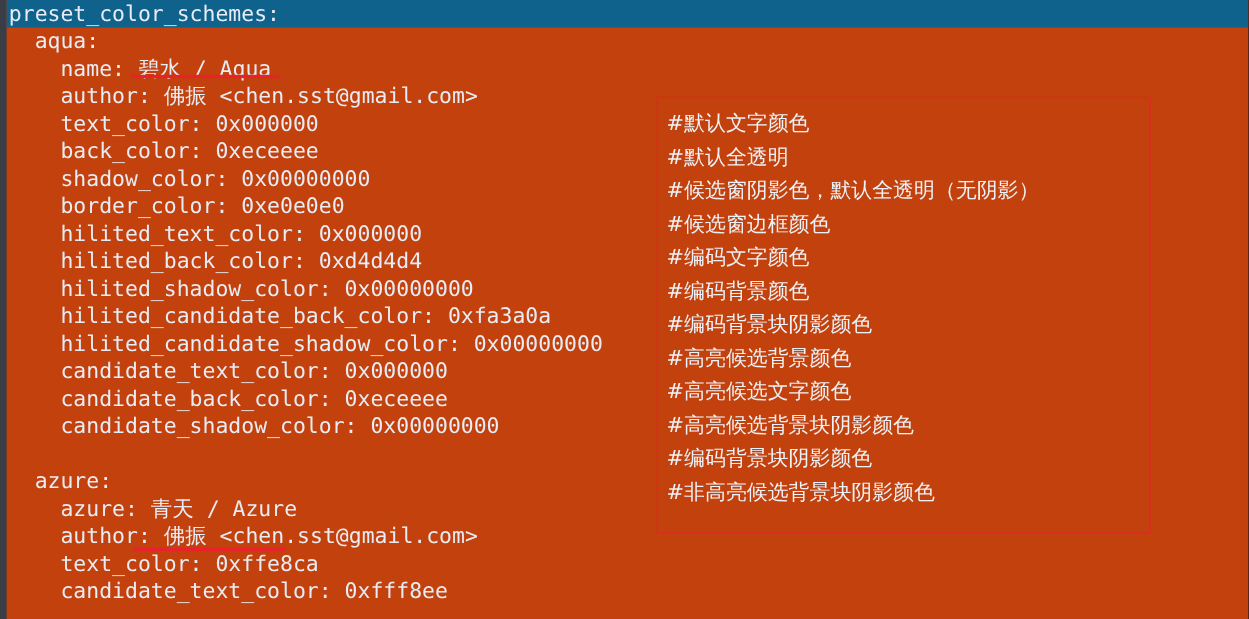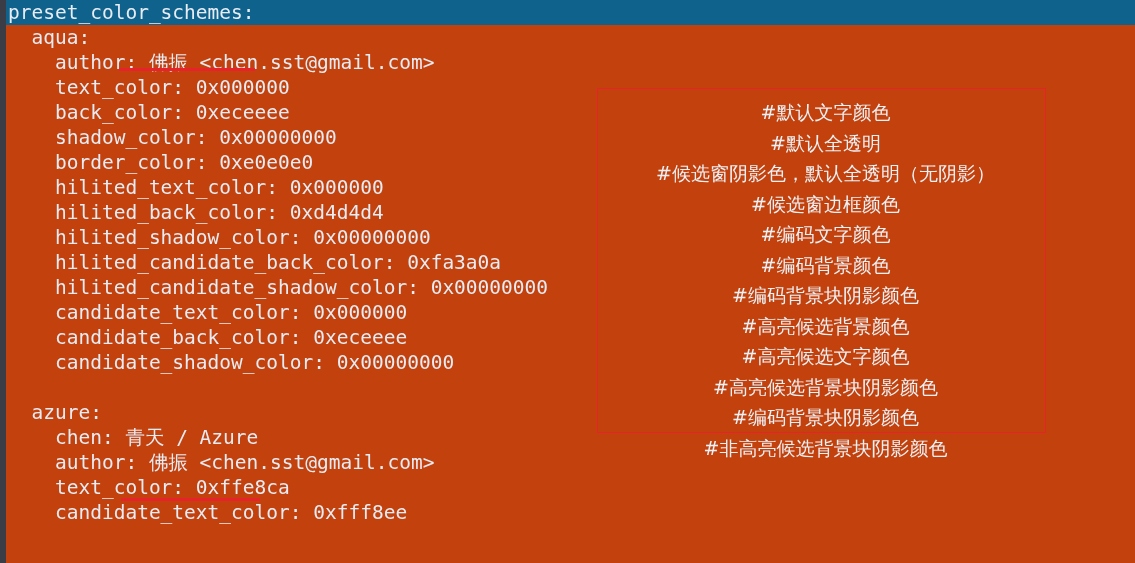--- a/index.html
+++ b/index.html
@@ -52,61 +52,61 @@
     position: absolute;
     height: 3px;
     background: #e8222a;
     pointer-events: none;
   }
   #annot-box {
     position: absolute;
     left: 597px;
     top: 88px;
     width: 449px;
-    height: 345px;
+    height: 397px;
     border: 1.5px solid #e8222a;
     box-sizing: border-box;
     padding: 8px 0 0 8px;
-    text-align: center;
   }
   .annot-line {
     height: 30.5px;
     line-height: 30.5px;
     font-size: 19px;
     color: #eef1f6;
     white-space: pre;
     font-family: "DejaVu Sans", "Liberation Sans", sans-serif;
   }
 </style>
 </head>
 <body>
 
 <div id="screen">
 
   <div id="gutter"></div>
 
   <div id="code">
       <div class="line cursor-line"><span class="txt">preset_color_schemes:</span></div>
       <div class="line"><span class="txt">  aqua:</span></div>
+      <div class="line"><span class="txt">    name: 碧水 / Aqua</span></div>
       <div class="line"><span class="txt">    author: 佛振 &lt;chen.sst@gmail.com&gt;</span></div>
       <div class="line"><span class="txt">    text_color: 0x000000</span></div>
       <div class="line"><span class="txt">    back_color: 0xeceeee</span></div>
       <div class="line"><span class="txt">    shadow_color: 0x00000000</span></div>
       <div class="line"><span class="txt">    border_color: 0xe0e0e0</span></div>
       <div class="line"><span class="txt">    hilited_text_color: 0x000000</span></div>
       <div class="line"><span class="txt">    hilited_back_color: 0xd4d4d4</span></div>
       <div class="line"><span class="txt">    hilited_shadow_color: 0x00000000</span></div>
       <div class="line"><span class="txt">    hilited_candidate_back_color: 0xfa3a0a</span></div>
       <div class="line"><span class="txt">    hilited_candidate_shadow_color: 0x00000000</span></div>
       <div class="line"><span class="txt">    candidate_text_color: 0x000000</span></div>
       <div class="line"><span class="txt">    candidate_back_color: 0xeceeee</span></div>
       <div class="line"><span class="txt">    candidate_shadow_color: 0x00000000</span></div>
       <div class="line"><span class="txt"></span></div>
       <div class="line"><span class="txt">  azure:</span></div>
-      <div class="line"><span class="txt">    chen: 青天 / Azure</span></div>
+      <div class="line"><span class="txt">    azure: 青天 / Azure</span></div>
       <div class="line"><span class="txt">    author: 佛振 &lt;chen.sst@gmail.com&gt;</span></div>
       <div class="line"><span class="txt">    text_color: 0xffe8ca</span></div>
       <div class="line"><span class="txt">    candidate_text_color: 0xfff8ee</span></div>
     </div>
 
   <div id="annot-box">
       <div class="annot-line">#默认文字颜色</div>
       <div class="annot-line">#默认全透明</div>
       <div class="annot-line">#候选窗阴影色，默认全透明（无阴影）</div>
       <div class="annot-line">#候选窗边框颜色</div>

